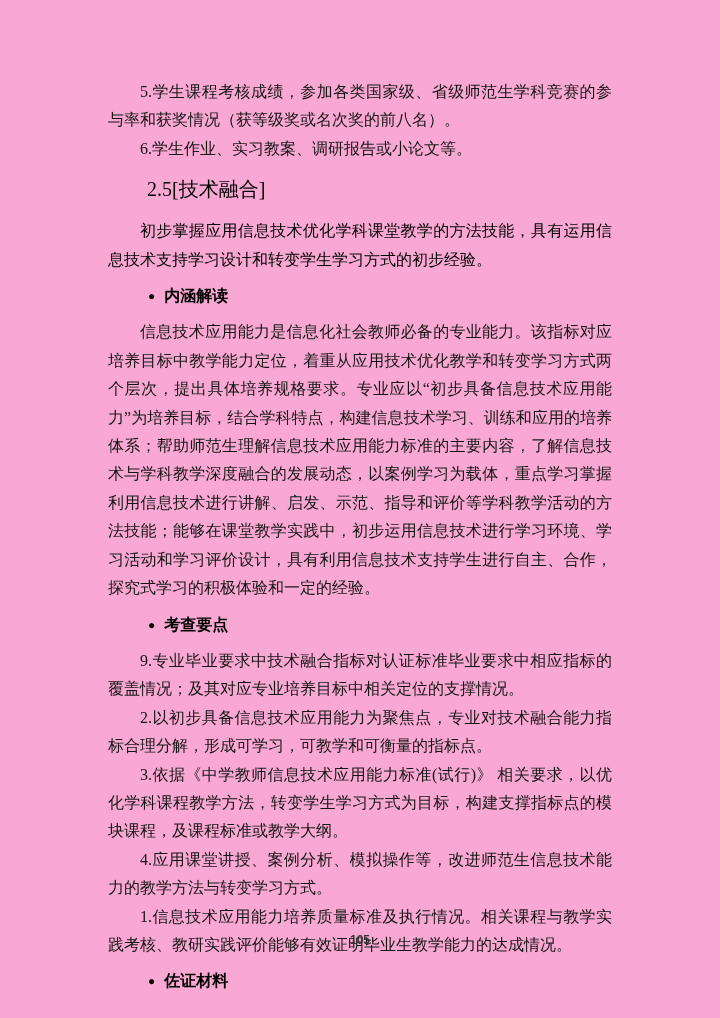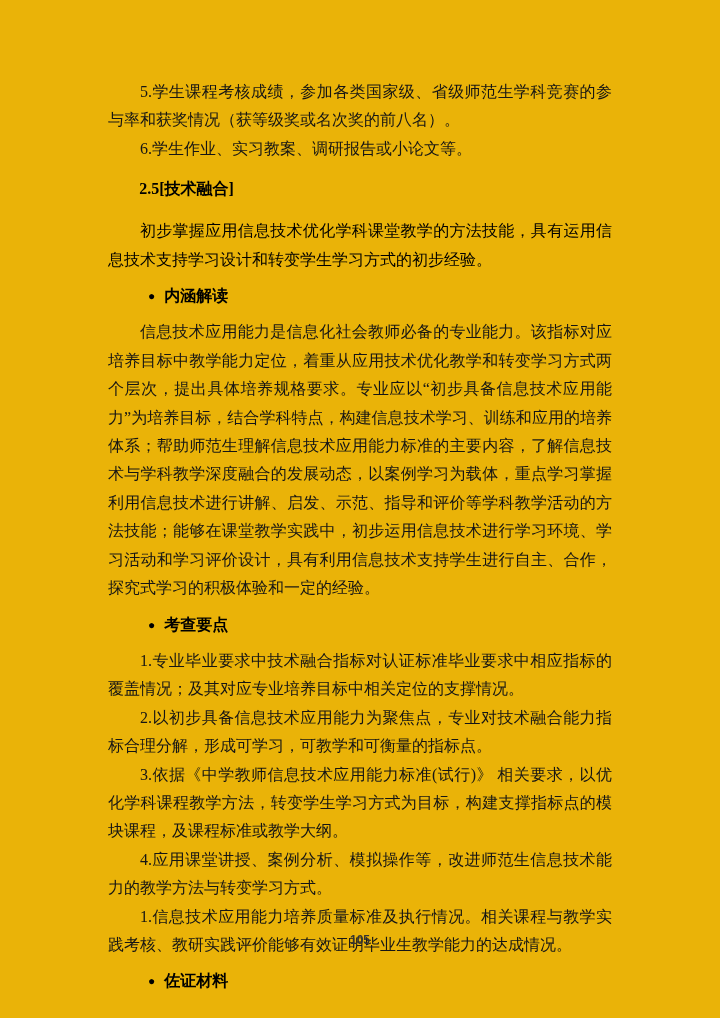--- a/index.html
+++ b/index.html
@@ -4,21 +4,21 @@
 <style>
   html, body {
     margin: 0;
     padding: 0;
     background: #ffffff;
   }
   .page {
     position: relative;
     width: 720px;
     height: 1018px;
-    background: #eab308;
+    background: #f9a8d4;
     overflow: hidden;
     font-family: "Liberation Serif", "DejaVu Serif", serif;
     color: #151515;
   }
   .content {
     position: absolute;
     left: 108px;
     top: 78px;
     width: 504px;
   }
@@ -29,23 +29,23 @@
     text-align: justify;
     text-indent: 2em;
     word-break: break-all;
   }
   .para.lead {
     font-weight: normal;
     color: #000000;
   }
   .heading {
     margin: 12px 0 14px 0;
-    font-size: 16px;
+    font-size: 20px;
     line-height: 28px;
-    font-weight: bold;
+    font-weight: normal;
     color: #000000;
     text-indent: 1.95em;
   }
   .bullet-line {
     margin: 8px;
     font-size: 16px;
     line-height: 28.4px;
     text-indent: 2em;
     font-weight: bold;
     color: #000000;
@@ -84,21 +84,21 @@
     <h2 class="heading">2.5[技术融合]</h2>
 
     <p class="para lead">初步掌握应用信息技术优化学科课堂教学的方法技能，具有运用信息技术支持学习设计和转变学生学习方式的初步经验。</p>
 
     <p class="bullet-line"><span class="bullet">●</span><span>内涵解读</span></p>
 
     <p class="para">信息技术应用能力是信息化社会教师必备的专业能力。该指标对应培养目标中教学能力定位，着重从应用技术优化教学和转变学习方式两个层次，提出具体培养规格要求。专业应以“初步具备信息技术应用能力”为培养目标，结合学科特点，构建信息技术学习、训练和应用的培养体系；帮助师范生理解信息技术应用能力标准的主要内容，了解信息技术与学科教学深度融合的发展动态，以案例学习为载体，重点学习掌握利用信息技术进行讲解、启发、示范、指导和评价等学科教学活动的方法技能；能够在课堂教学实践中，初步运用信息技术进行学习环境、学习活动和学习评价设计，具有利用信息技术支持学生进行自主、合作，探究式学习的积极体验和一定的经验。</p>
 
     <p class="bullet-line"><span class="bullet">●</span><span>考查要点</span></p>
 
-    <p class="para">1.专业毕业要求中技术融合指标对认证标准毕业要求中相应指标的覆盖情况；及其对应专业培养目标中相关定位的支撑情况。</p>
+    <p class="para">9.专业毕业要求中技术融合指标对认证标准毕业要求中相应指标的覆盖情况；及其对应专业培养目标中相关定位的支撑情况。</p>
 
     <p class="para">2.以初步具备信息技术应用能力为聚焦点，专业对技术融合能力指标合理分解，形成可学习，可教学和可衡量的指标点。</p>
 
     <p class="para">3.依据《中学教师信息技术应用能力标准(试行)》 相关要求，以优化学科课程教学方法，转变学生学习方式为目标，构建支撑指标点的模块课程，及课程标准或教学大纲。</p>
 
     <p class="para">4.应用课堂讲授、案例分析、模拟操作等，改进师范生信息技术能力的教学方法与转变学习方式。</p>
 
     <p class="para">1.信息技术应用能力培养质量标准及执行情况。相关课程与教学实践考核、教研实践评价能够有效证明毕业生教学能力的达成情况。</p>
 
     <p class="bullet-line"><span class="bullet">●</span><span>佐证材料</span></p>

